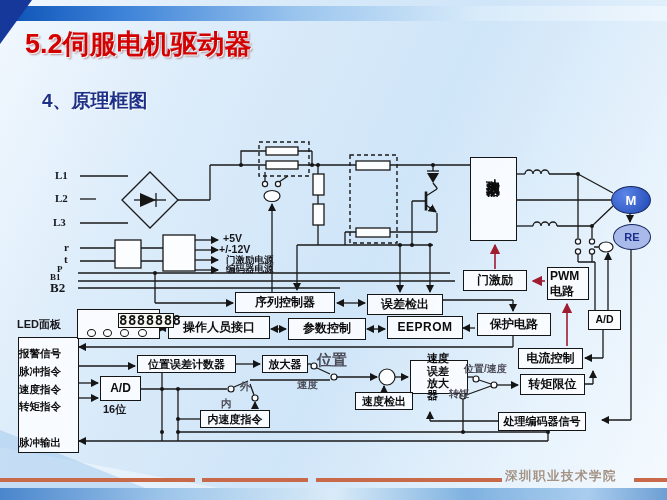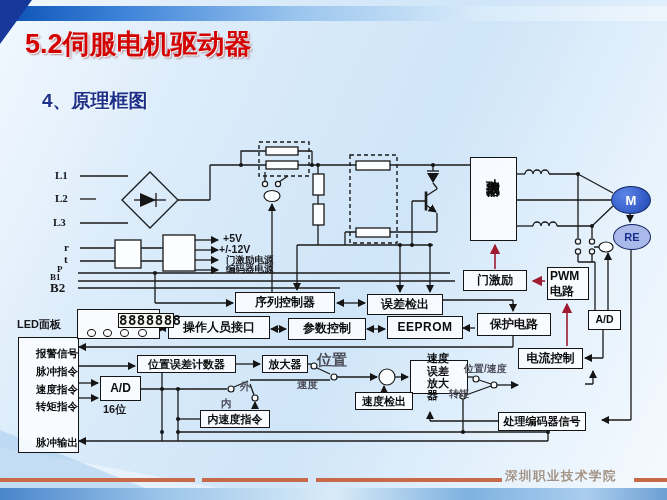--- a/index.html
+++ b/index.html
@@ -21,21 +21,21 @@
     font-weight:bold;font-size:12px;color:#0c0c0c;line-height:1.12;z-index:3;}
   .fs11{font-size:11px;} .fs10{font-size:10.5px;}
   .pwm{word-break:break-all;padding:1px 2px;line-height:1.25;}
   .vert span{writing-mode:vertical-rl;height:62px;font-size:14px;line-height:16px;
     letter-spacing:1px;display:inline-block;}
   .lbl{position:absolute;font-weight:bold;color:#17171c;white-space:nowrap;z-index:3;}
   .serif{font-family:"Liberation Serif",serif;}
   .gray{color:#4c4c58;}
   .leftbox{position:absolute;left:18px;top:337px;width:59px;height:114px;
     border:1.6px solid #151515;background:rgba(252,253,255,.88);z-index:3;}
-  .leftbox span{position:absolute;left:0;right:0;text-align:right;font-size:10.5px;font-weight:bold;color:#0c0c0c;}
+  .leftbox span{position:absolute;left:0;right:0;text-align:left;font-size:10.5px;font-weight:bold;color:#0c0c0c;}
   .ledbox{position:absolute;left:77px;top:309px;width:81px;height:28px;
     border:1.6px solid #151515;background:rgba(252,253,255,.9);z-index:3;}
   .leddisp{position:absolute;left:8px;top:3px;width:54px;height:13px;border:1.2px solid #111;
     background:#f8f8f2;font-family:"DejaVu Sans Mono",monospace;font-size:14px;font-weight:bold;
     line-height:12px;text-align:center;letter-spacing:.5px;color:#111;margin-left:32px;}
   .ledbtn{position:absolute;width:7px;height:6px;border:1.1px solid #111;border-radius:50%;
     background:#fdfdfd;top:19px;}
   .motor{position:absolute;left:611px;top:186px;width:38px;height:26px;border-radius:50%;
     border:1.5px solid #16255e;display:flex;align-items:center;justify-content:center;
     font-weight:bold;font-size:13px;color:#fff;z-index:3;
@@ -237,20 +237,21 @@
   <div class="blk" style="left:463px;top:270px;width:64px;height:21px">门激励</div>
   <div class="blk pwm" style="left:547px;top:267px;width:42px;height:33px">PWM电路</div>
   <div class="blk" style="left:235px;top:292px;width:100px;height:21px">序列控制器</div>
   <div class="blk" style="left:367px;top:294px;width:76px;height:21px">误差检出</div>
   <div class="blk" style="left:168px;top:316px;width:102px;height:23px">操作人员接口</div>
   <div class="blk" style="left:387px;top:316px;width:76px;height:23px;letter-spacing:.5px">EEPROM</div>
   <div class="blk" style="left:288px;top:318px;width:78px;height:22px">参数控制</div>
   <div class="blk" style="left:477px;top:313px;width:74px;height:23px">保护电路</div>
   <div class="blk fs10" style="left:588px;top:310px;width:33px;height:20px">A/D</div>
   <div class="blk" style="left:518px;top:348px;width:65px;height:21px">电流控制</div>
+  <div class="blk" style="left:520px;top:374px;width:65px;height:21px">转矩限位</div>
   <div class="blk fs11" style="left:498px;top:412px;width:88px;height:19px">处理编码器信号</div>
   <div class="blk fs11" style="left:137px;top:355px;width:99px;height:18px">位置误差计数器</div>
   <div class="blk fs11" style="left:262px;top:355px;width:46px;height:18px">放大器</div>
   <div class="blk" style="left:100px;top:376px;width:41px;height:25px">A/D</div>
   <div class="blk fs11" style="left:410px;top:360px;width:58px;height:33px;padding:16px">速度误差放大器</div>
   <div class="blk fs11" style="left:355px;top:392px;width:58px;height:18px">速度检出</div>
   <div class="blk fs11" style="left:200px;top:410px;width:70px;height:18px">内速度指令</div>
 
   <div class="motor">M</div>
   <div class="re">RE</div>

